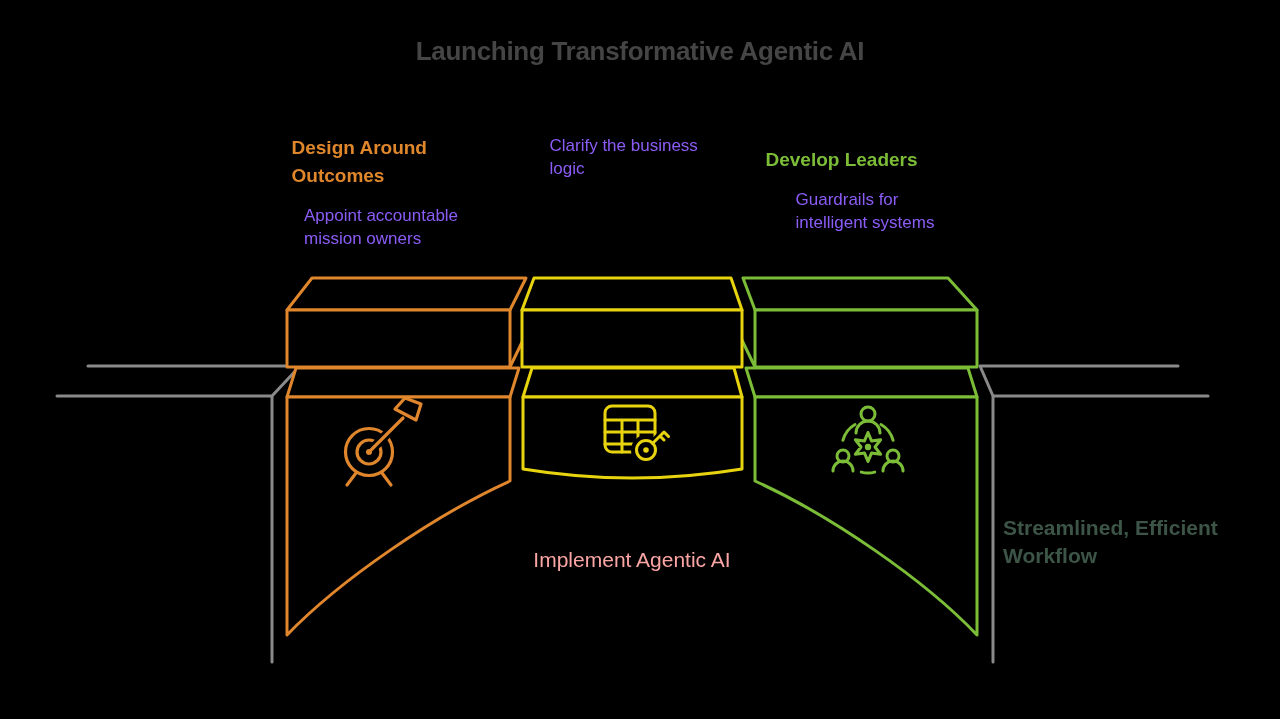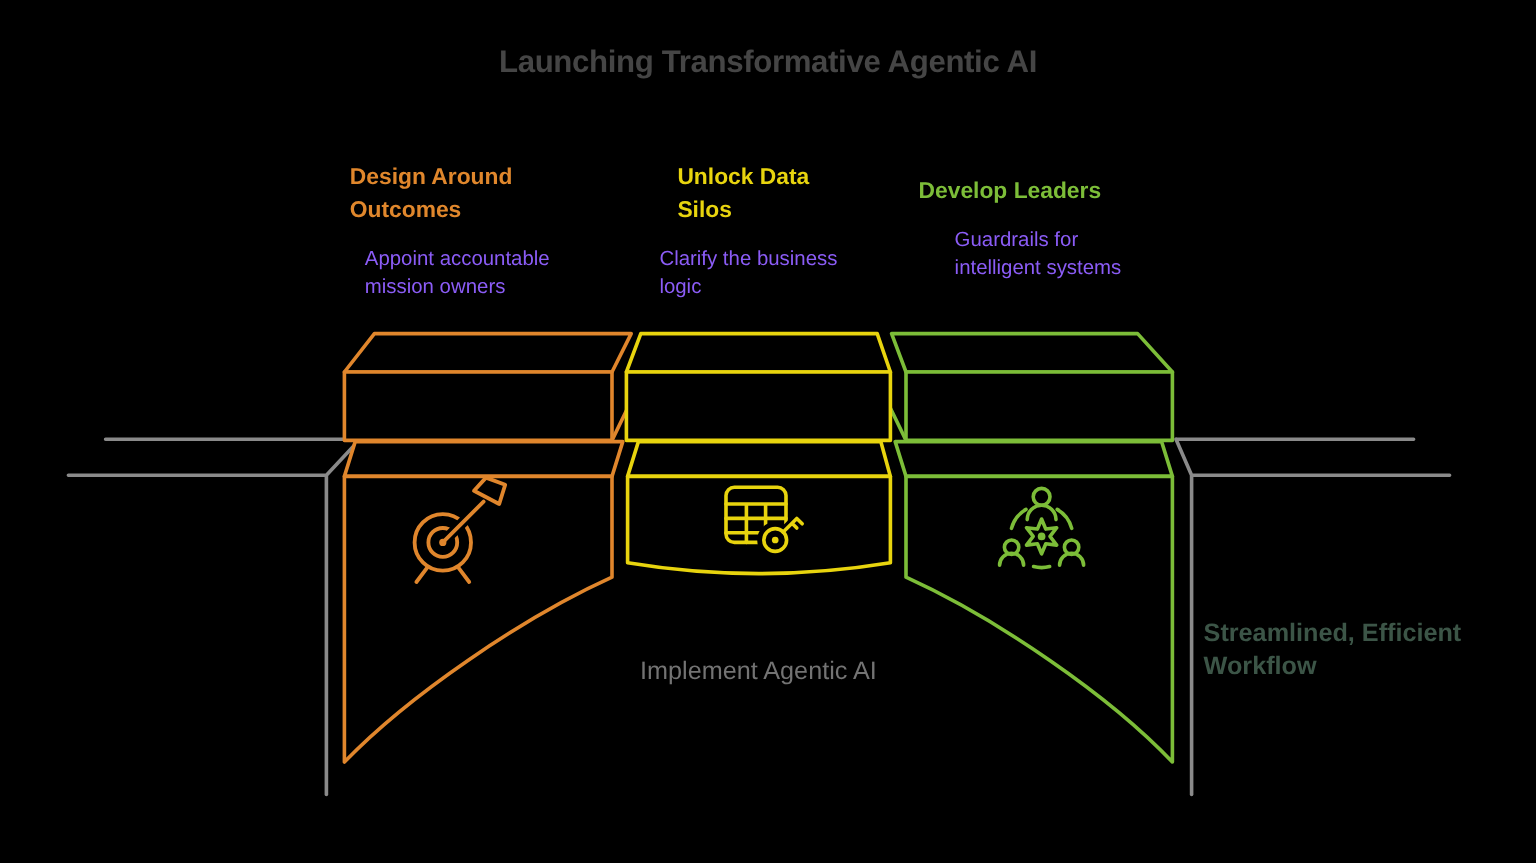--- a/index.html
+++ b/index.html
@@ -44,21 +44,21 @@
     top:514px;left:88px;width:210px;
     text-align:center;color:#4c3630;
   }
   .label-right{
     top:514px;left:1003px;width:245px;
     text-align:left;color:#3c5547;
   }
   .label-center{
     top:546px;left:457px;width:350px;
     text-align:center;
-    font-size:21px;color:#737373;line-height:28px;
+    font-size:21px;color:#fca5a5;line-height:28px;
   }
 </style>
 </head>
 <body>
 
 <div class="stage">
 
   <svg width="1280" height="719" viewBox="0 0 1280 719">
 
     <g stroke="#8a8a8a" stroke-width="3" fill="none" stroke-linecap="round">
@@ -136,21 +136,20 @@
   </svg>
 
   <div class="txt title">Launching Transformative Agentic AI</div>
 
   <div class="txt col col-1">
     <div class="heading">Design Around Outcomes</div>
     <div class="subtext">Appoint accountable mission owners</div>
   </div>
 
   <div class="txt col col-2">
-    <div class="heading">Unlock Data Silos</div>
     <div class="subtext">Clarify the business logic</div>
   </div>
 
   <div class="txt col col-3">
     <div class="heading">Develop Leaders</div>
     <div class="subtext">Guardrails for intelligent systems</div>
   </div>
 
 
   <div class="txt label-center">Implement Agentic AI</div>

